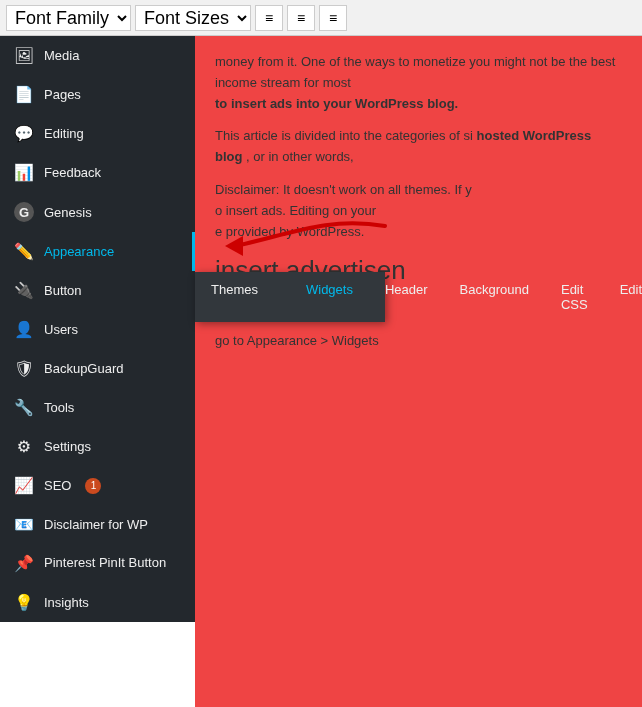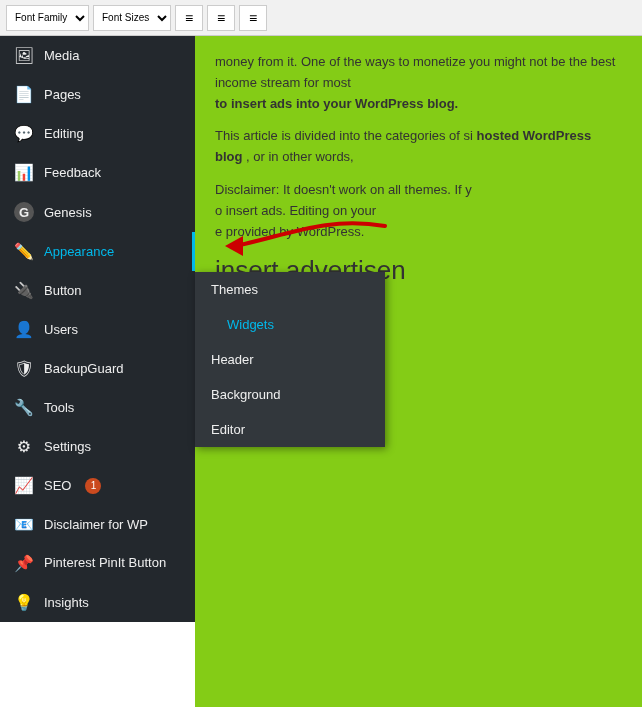--- a/index.html
+++ b/index.html
@@ -11,21 +11,21 @@
       border-bottom: 1px solid #ccc;
       height: 36px;
       display: flex;
       align-items: center;
       padding: 0 6px;
       gap: 4px;
       flex-shrink: 0;
     }
     .toolbar select {
       height: 26px;
-      font-size: 10px;
+      font-size: 18px;
       border: 1px solid #ccc;
       background: #fff;
       padding: 0 4px;
       cursor: pointer;
     }
     .toolbar-btn {
       height: 26px;
       width: 28px;
       background: #fff;
       border: 1px solid #ccc;
@@ -92,35 +92,35 @@
 
     
     .submenu {
       position: absolute;
       left: 195px;
       top: 36px;
       width: 190px;
       background: #32373c;
       z-index: 100;
       display: flex;
-      flex-direction: column;
+      flex-direction: row;
       box-shadow: 2px 2px 8px rgba(0,0,0,0.4);
     }
     .submenu-item {
       padding: 10px 16px;
       font-size: 13px;
       color: #eee;
       cursor: pointer;
     }
     .submenu-item.active { color: #00b9eb; padding-left: 32px; }
 
     
     .content {
       flex: 1;
-      background: #84cc16;
+      background: #ef4444;
       padding: 16px 20px;
       overflow-y: auto;
       font-size: 13px;
       line-height: 1.6;
       color: #333;
       position: relative;
     }
     .content p { margin-bottom: 12px; }
     .content strong { font-weight: bold; }
     .content .heading-insert {
@@ -237,20 +237,23 @@
       <div class="submenu-item active" style="color:#00b9eb;">
         <span>Widgets</span>
       </div>
       <div class="submenu-item">
         <span>Header</span>
       </div>
       <div class="submenu-item">
         <span>Background</span>
       </div>
       <div class="submenu-item">
+        <span>Edit CSS</span>
+      </div>
+      <div class="submenu-item">
         <span>Editor</span>
       </div>
     </div>
   </div>
 
   <div class="content">
     <p>
       <span>money from it. One of the ways to monetize you might not be the best income stream for most</span><br>
       <strong>to insert ads into your WordPress blog.</strong>
     </p>

